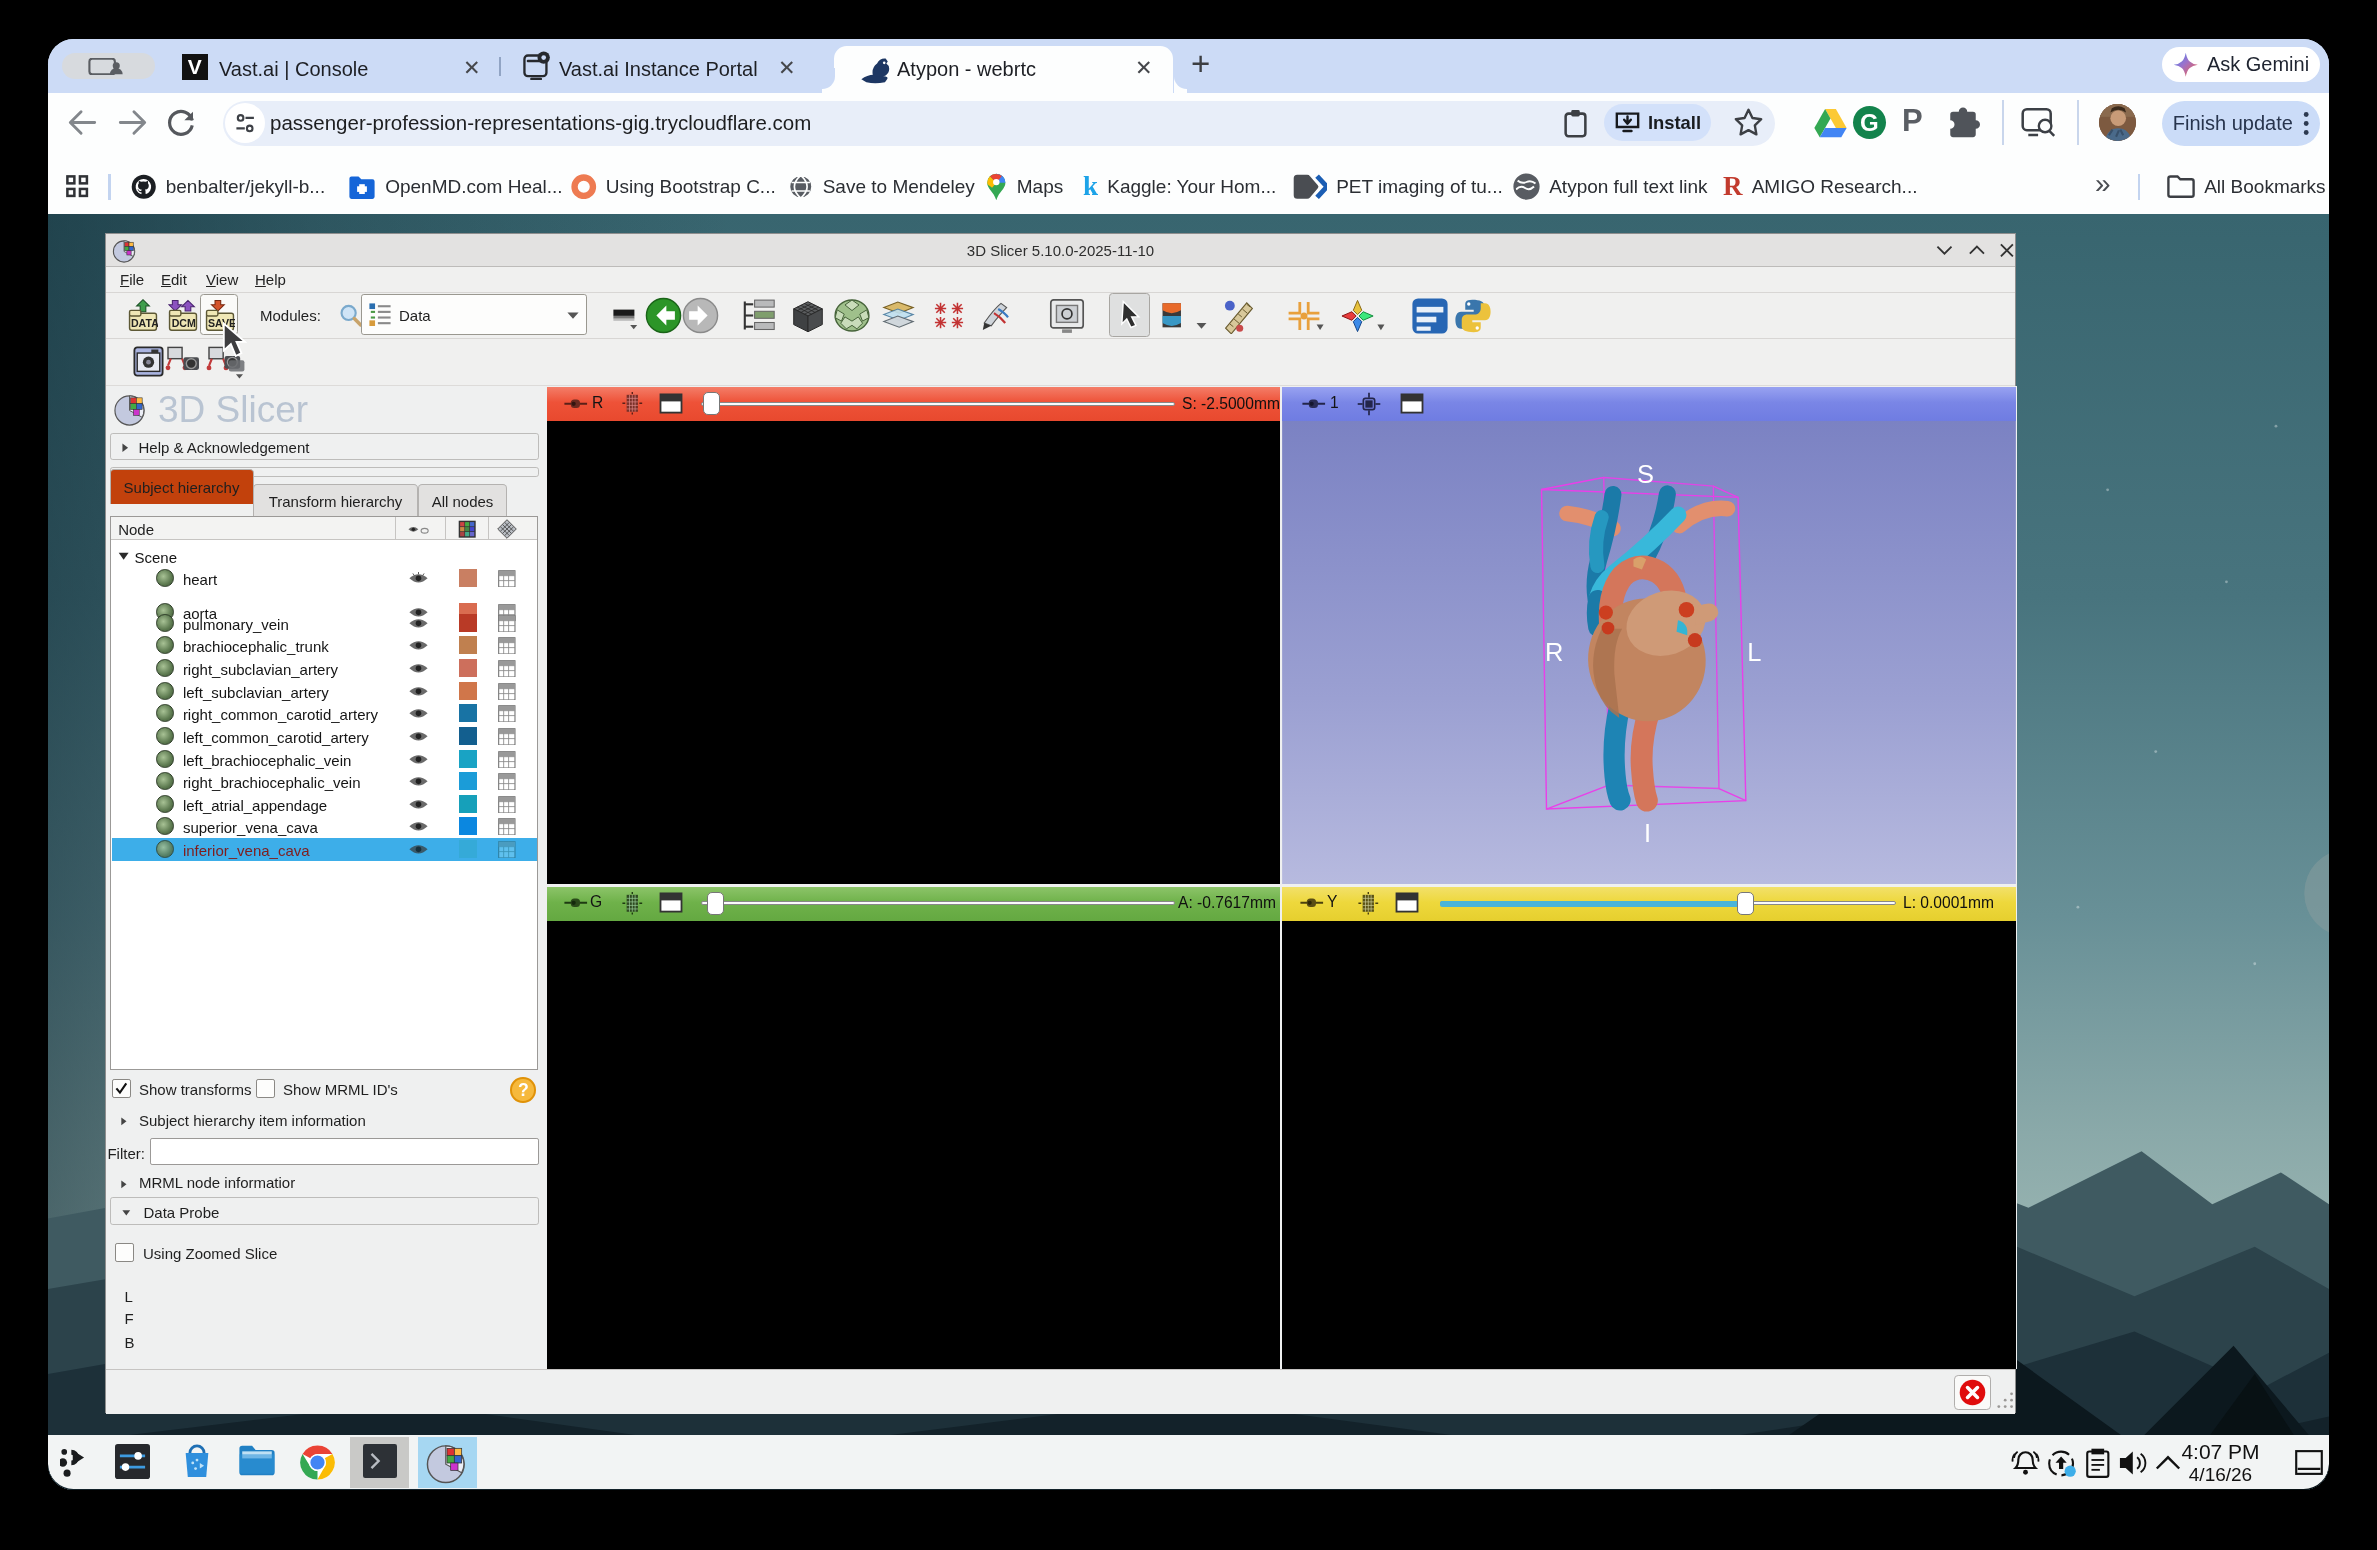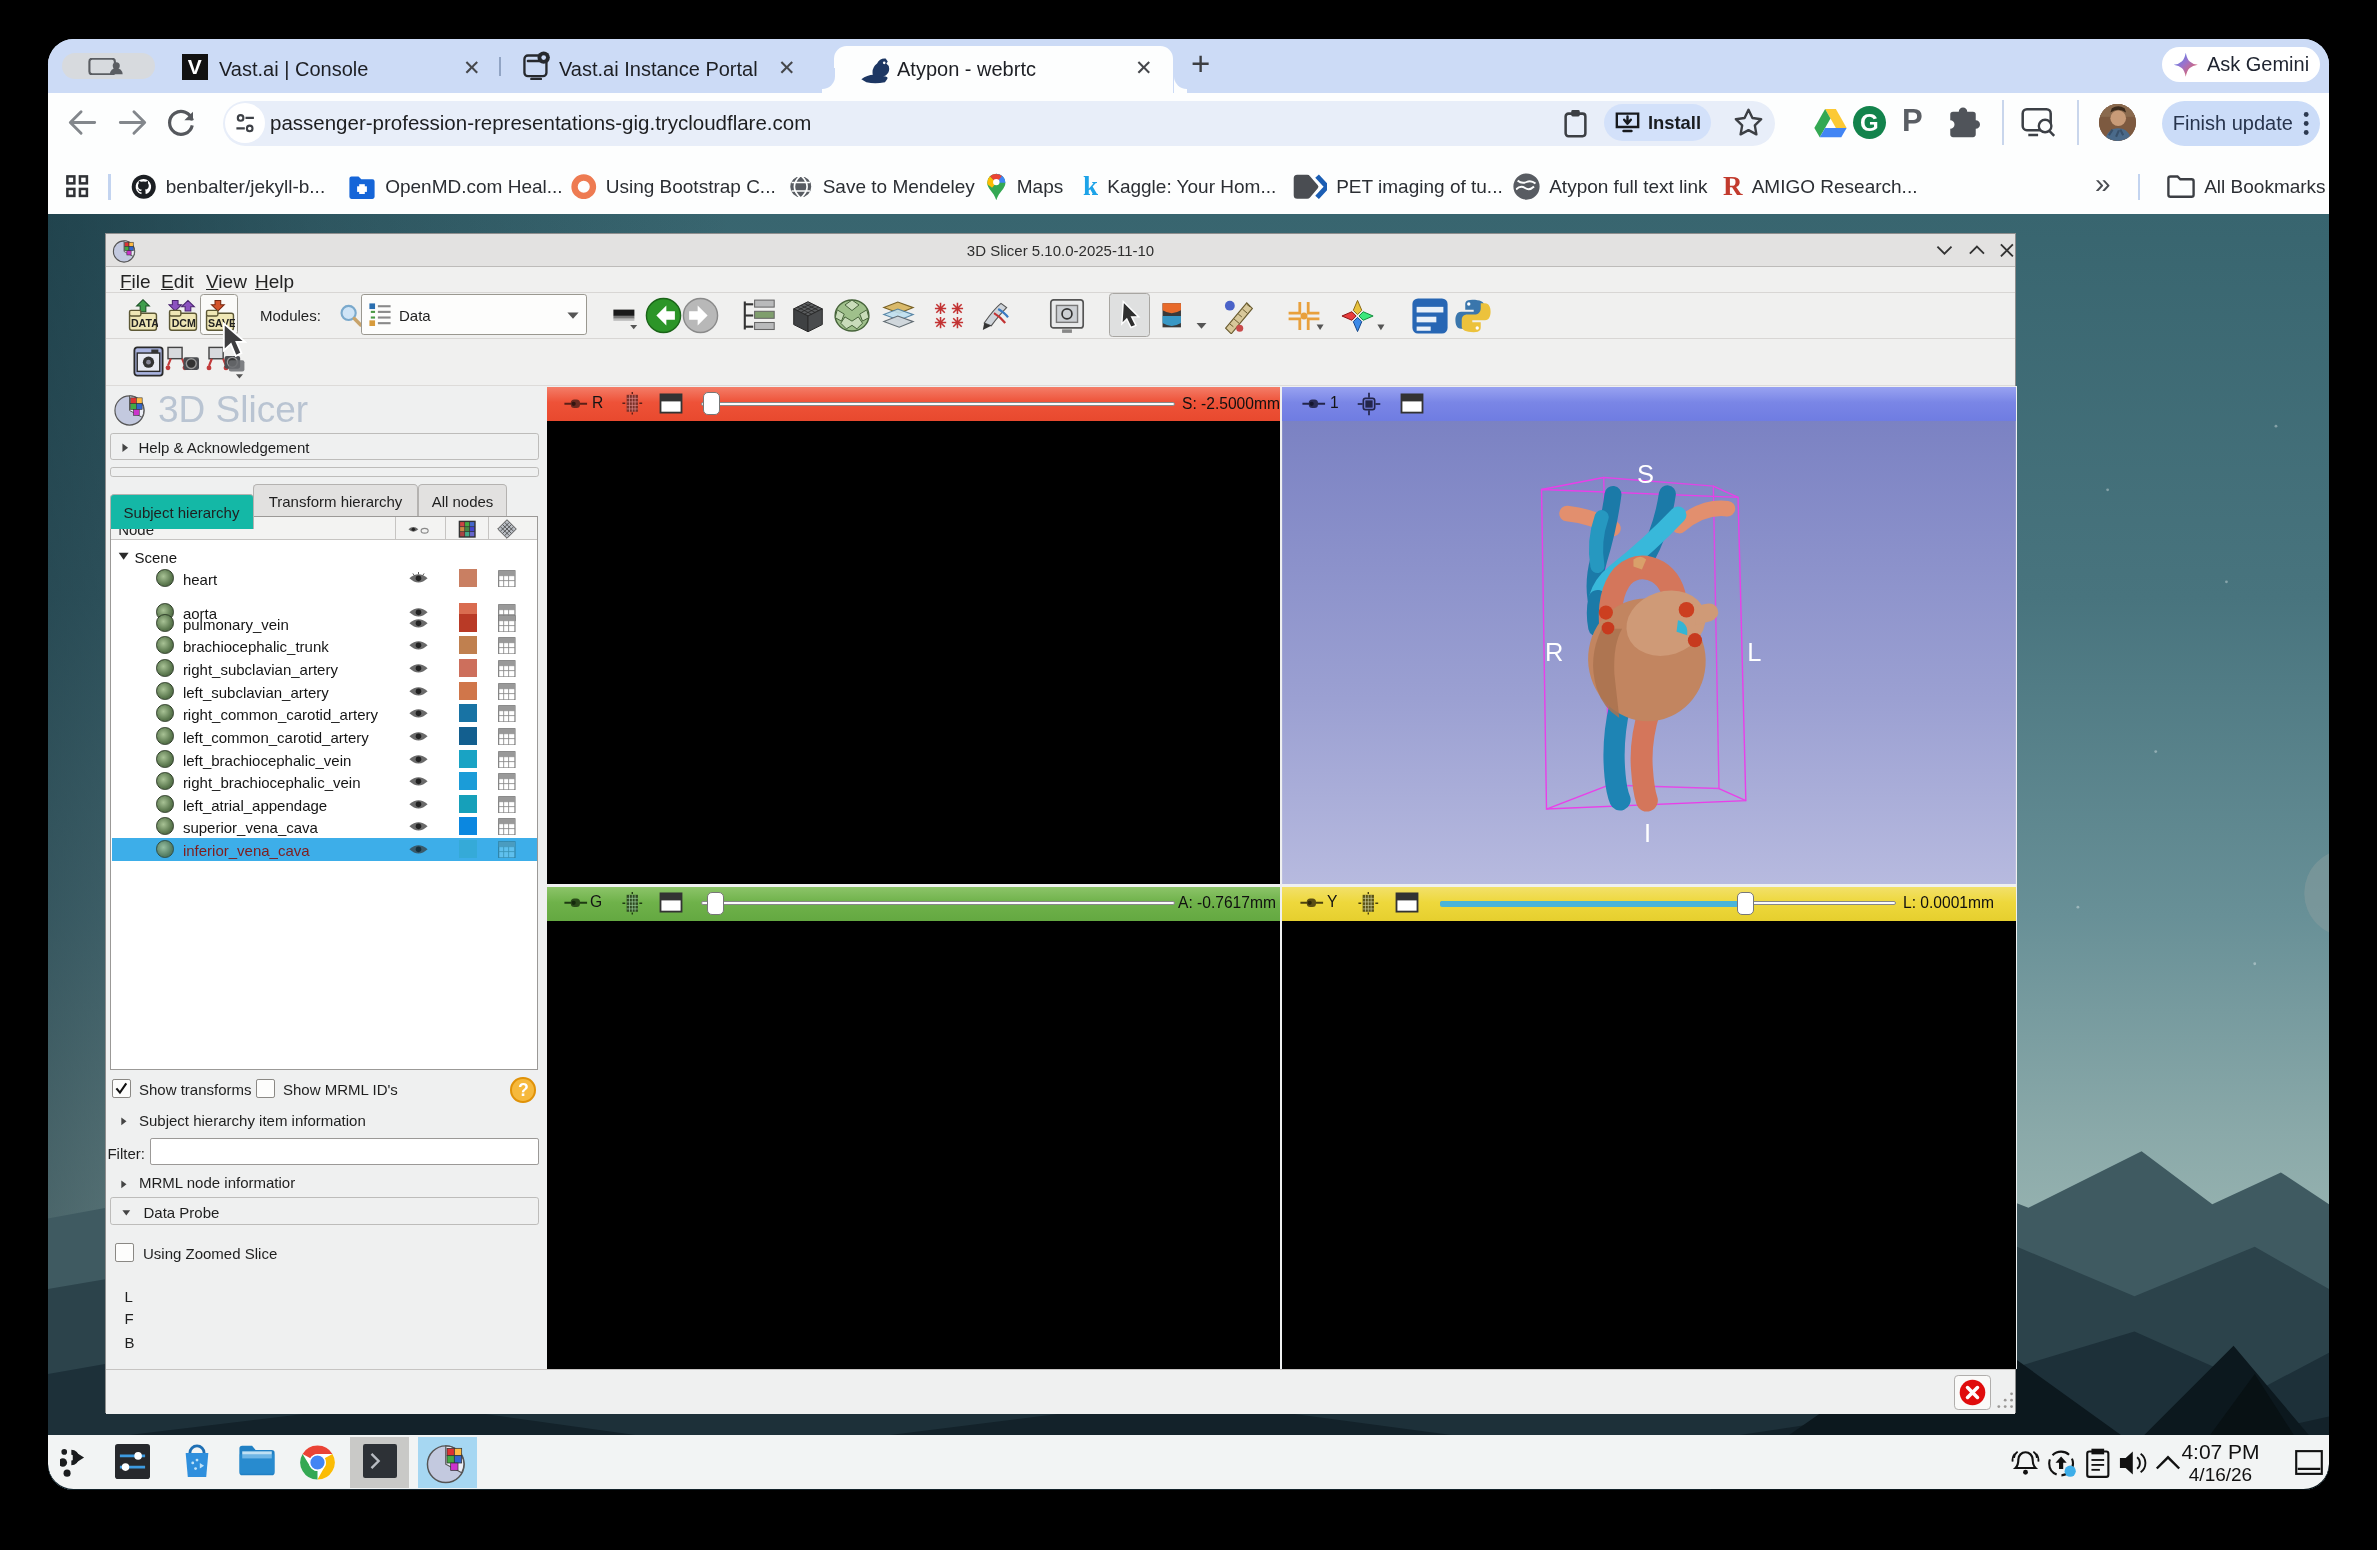--- a/index.html
+++ b/index.html
@@ -23,21 +23,21 @@
 .bk{position:absolute;top:0;height:55px;display:flex;align-items:center;gap:9.2px}
 .bk span{font-size:19px;color:#2b2e33;white-space:nowrap}
 #desktop{position:absolute;left:0;top:175px;width:2281px;height:1276px;overflow:hidden}
 #taskbar{position:absolute;left:0;top:1221px;width:2281px;height:54px;background:#f2f4f4;border-radius:0 0 25.5px 25.5px}
 #clock{position:absolute;left:2121px;top:5.7px;width:103px;text-align:center;color:#111;font-size:21px;line-height:22px}
 #clock .d{font-size:19px}
 #slicer{position:absolute;left:57px;top:19px;width:1911px;height:1180px;background:#eff0f0;border:0.7px solid #8e8e8e}
 #stitle{position:absolute;left:0;top:0;width:100%;height:33px;background:#e3e2e1;border-bottom:0.7px solid #bdbbb9}
 #stitle .t{position:absolute;left:0;top:7.8px;width:100%;text-align:center;font-size:15px;color:#2e2e2e}
 #smenu{position:absolute;left:0;top:33px;width:100%;height:25px;background:#f0f0ef}
-.mi{position:absolute;top:4.2px;font-size:19px;color:#232323}
+.mi{position:absolute;top:4.2px;font-size:15px;color:#232323}
 #stb1{position:absolute;left:0;top:58px;width:100%;height:47px;background:#f0f0ef;border-top:0.7px solid #d8d6d4;border-bottom:0.7px solid #d8d6d4}
 #stb2{position:absolute;left:0;top:105px;width:100%;height:47px;background:#f0f0ef;border-bottom:0.7px solid #dddbd9}
 #spanel{position:absolute;left:0;top:152px;width:436px;height:983px;background:#eff0f0}
 #sviews{position:absolute;left:436px;top:152px;width:1475px;height:983px;background:#eff0f0}
 #sstatus{position:absolute;left:0;top:1135px;width:100%;height:45px;background:#eff0f0;border-top:0.7px solid #c6c4c2}
 .gbox{position:absolute;border:0.7px solid #bdbcba;border-radius:2.8px;background:#eff0f0}
 .ptxt{font-size:15px;color:#1f1f1f}
 .stab{position:absolute;border:0.7px solid #b4b2b0;border-bottom:none;border-radius:4.2px 4.2px 0 0;font-size:15px;color:#1f1f1f;display:flex;align-items:center;justify-content:center;white-space:nowrap}
 #ntable{position:absolute;left:4.2px;top:130px;width:428px;height:554px;background:#fff;border:0.7px solid #9b9997}
 #nhead{position:absolute;left:0;top:0;width:100%;height:23px;background:#f3f3f2;border-bottom:0.7px solid #c6c4c2}
@@ -526,21 +526,21 @@
               </g>
             </svg>
         <div class="abs" style="left:52px;top:2.8px;font-size:37px;color:#b9c4d2">3D Slicer</div>
         <div class="gbox" style="left:3.5px;top:47px;width:429px;height:27px">
           <svg class="abs" style="left:10px;top:7.8px" width="8.5" height="11.3" viewBox="0 0 12 16">
                 <path d="M2 2 l8 6 -8 6 z" fill="#444"></path>
               </svg>
           <div class="abs ptxt" style="left:28px;top:5px">Help &amp; Acknowledgement</div>
         </div>
         <div class="gbox" style="left:3.5px;top:81px;width:429px;height:10px"></div>
-        <div class="stab" style="left:3.5px;top:108px;width:144px;height:35px;background:#14b8a6;z-index:2">Subject hierarchy</div>
+        <div class="stab" style="left:3.5px;top:83px;width:144px;height:35px;background:#c2410c;z-index:2">Subject hierarchy</div>
         <div class="stab" style="left:147px;top:98px;width:165px;height:33px;background:#e2e1e0">Transform hierarchy</div>
         <div class="stab" style="left:312px;top:98px;width:89px;height:33px;background:#e2e1e0">All nodes</div>
         <div id="ntable">
           <div id="nhead">
             <div class="abs ptxt" style="left:7px;top:3.5px">Node</div>
             <div class="abs" style="left:284px;top:0px;width:0.7px;height:22.6px;background:#c6c4c2"></div>
             <div class="abs" style="left:334px;top:0px;width:0.7px;height:22.6px;background:#c6c4c2"></div>
             <div class="abs" style="left:377px;top:0px;width:0.7px;height:22.6px;background:#c6c4c2"></div>
             <svg class="abs" style="left:296px;top:5.7px" width="24" height="12.7" viewBox="0 0 34 18">
                   <path d="M2 9 q7 -7 14 0 q-7 7 -14 0" fill="#666"></path>

